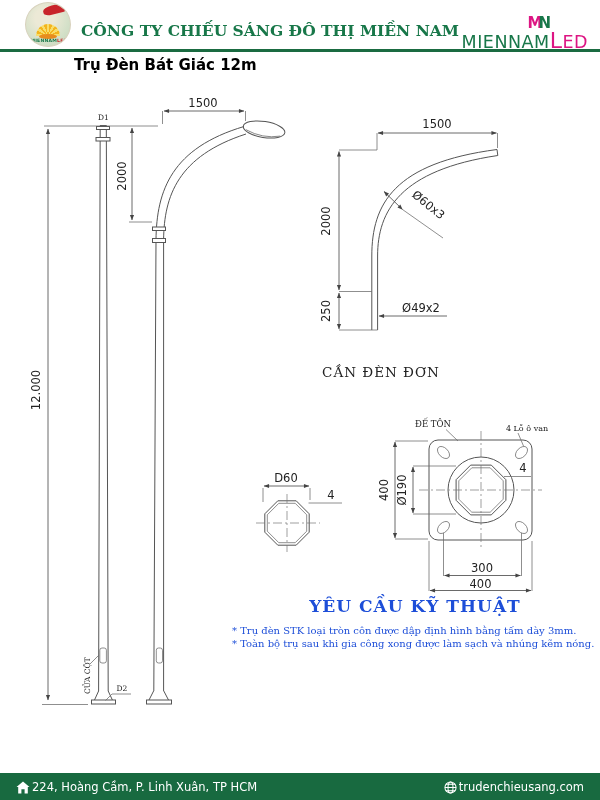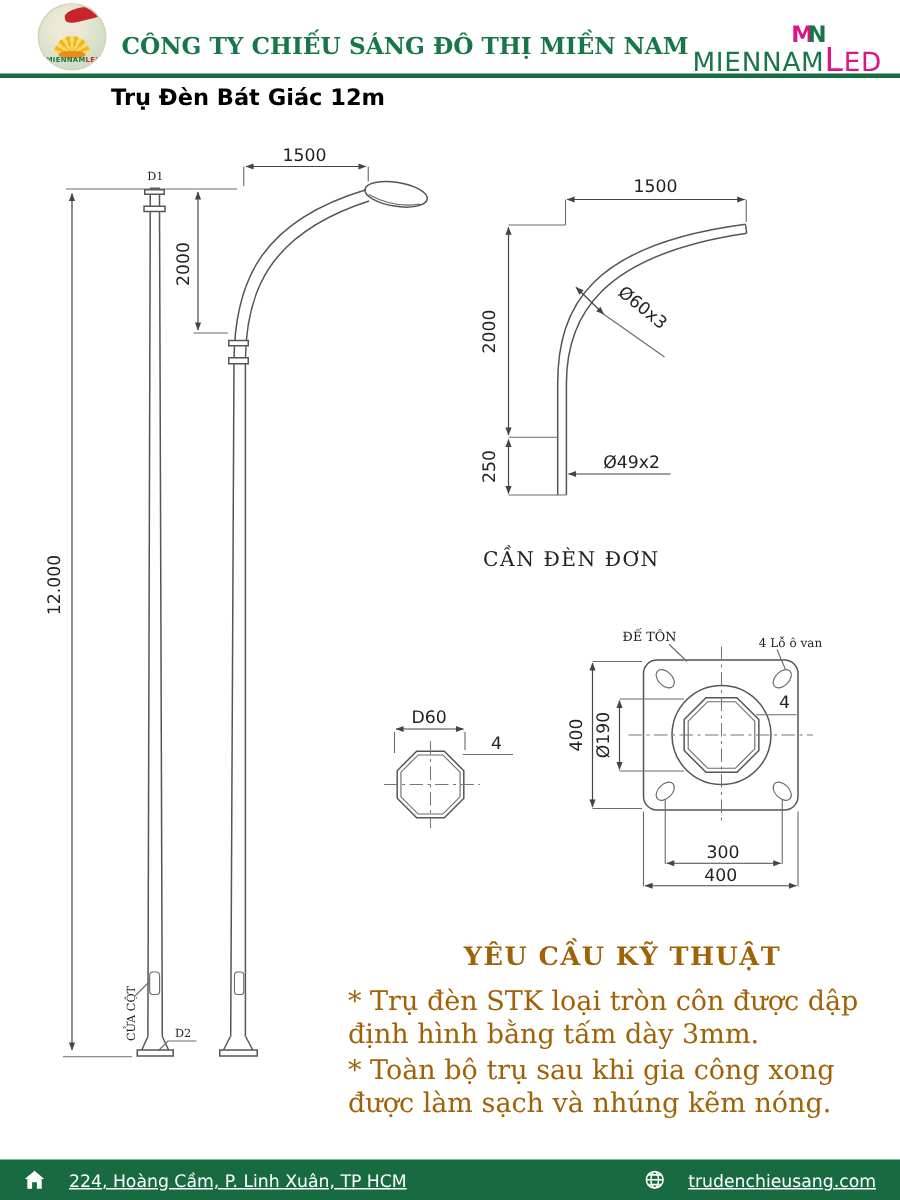--- a/index.html
+++ b/index.html
@@ -34,29 +34,29 @@
   
   .drawing{position:absolute;left:0;top:80px;width:600px;height:630px;}
   .ln{stroke:#555;stroke-width:1;fill:none;}
   .lnf{stroke:#555;stroke-width:1;fill:#fff;}
   .thin{stroke:#6a6a6a;stroke-width:.75;fill:none;}
   .dim{stroke:#444;stroke-width:.8;fill:none;}
   .cl{stroke:#777;stroke-width:.7;fill:none;stroke-dasharray:9 3 2 3;}
   .tnum{font-family:"DejaVu Sans",sans-serif;font-size:11.5px;fill:#222;}
   .tser{font-family:"DejaVu Serif",serif;fill:#222;}
   
-  .tech{position:absolute;left:232px;top:620px;width:366px;color:#a16207;}
+  .tech{position:absolute;left:232px;top:588px;width:366px;color:#1d4ed8;}
   .tech h3{margin:8px 0 9px 0;text-align:center;font-family:"DejaVu Serif",serif;
        font-weight:600;font-size:17px;letter-spacing:1px;}
-  .tech p{margin:1px 0;font-family:"DejaVu Serif",serif;font-size:18px;line-height:1.24;}
+  .tech p{margin:1px 0;font-family:"DejaVu Serif",serif;font-size:10px;line-height:1.24;}
   
   .footer{position:absolute;left:0;top:773px;width:600px;height:27px;background:#186a40;
        color:#fff;display:flex;align-items:center;justify-content:space-between;
        padding:0 16px;box-sizing:border-box;font-size:11.5px;}
-  .f-item{display:flex;align-items:flex-start;gap:16px;text-decoration:underline;}
+  .f-item{display:flex;align-items:flex-end;gap:2px;}
   .f-ico{display:inline-flex;}
 </style>
 </head>
 <body>
 
 <div class="header">
   <div class="logo-badge">
     <div class="lb-circle">
       <div class="lb-bird"></div>
       <div class="lb-fan"></div>

